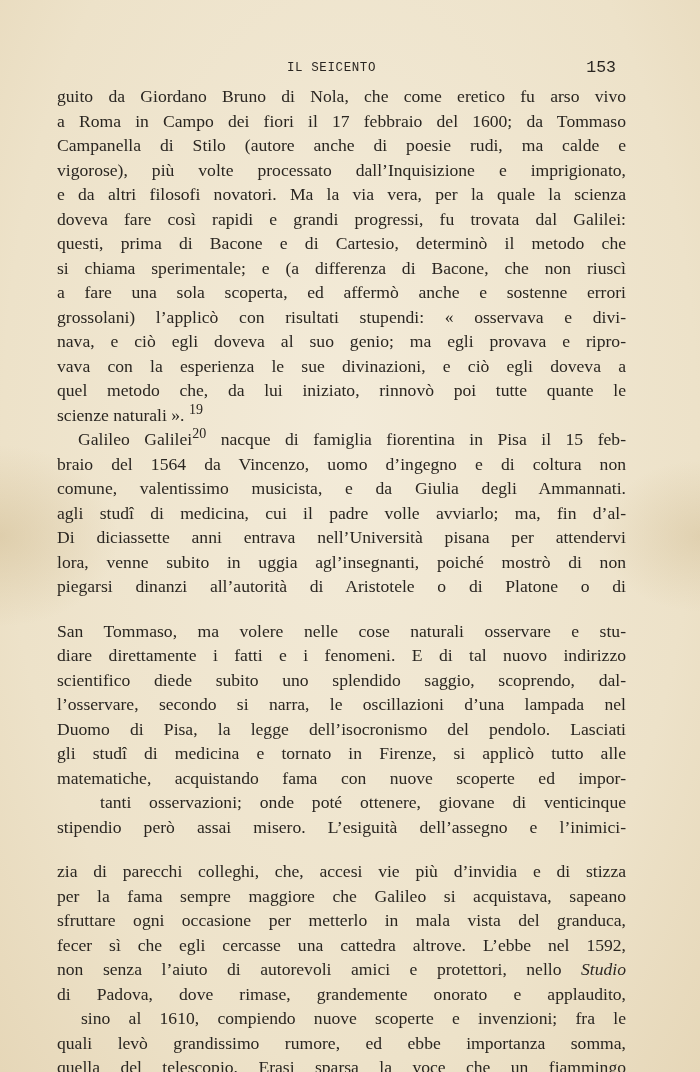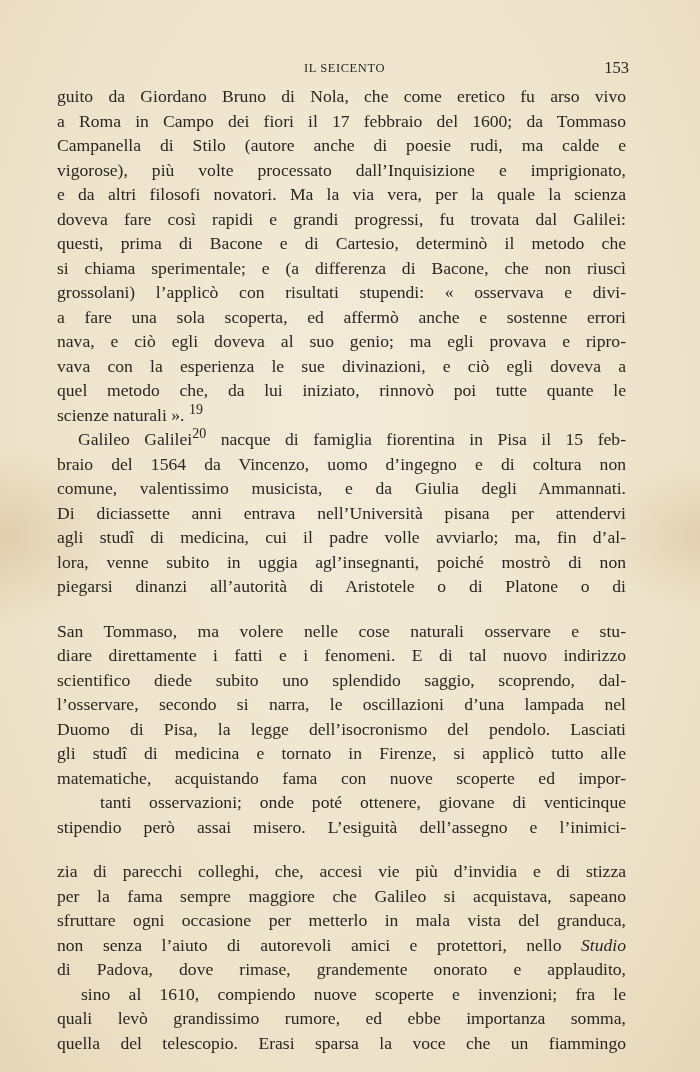--- a/index.html
+++ b/index.html
@@ -8,21 +8,21 @@
     background: #efe5cf;
     background-image:
       radial-gradient(ellipse at 0% 50%, rgba(196,170,120,0.35) 0%, rgba(196,170,120,0) 12%),
       radial-gradient(ellipse at 100% 50%, rgba(196,170,120,0.30) 0%, rgba(196,170,120,0) 10%),
       radial-gradient(ellipse at 50% 40%, #f3ebd9 0%, #ede2c9 70%, #e6d7b8 100%);
     font-family: "Liberation Serif", "DejaVu Serif", serif;
     color: #2a2621;
   }
   .page { position: relative; width: 700px; height: 1072px; }
   .running-head {
-    position: absolute; top: 58px; left: 60px; width: 569px; height: 20px;
+    position: absolute; top: 58px; left: 47px; width: 569px; height: 20px; font-family: Liberation Mono, monospace;
   }
   .running-title {
     position: absolute; left: 0; right: 0; text-align: center;
     font-size: 12.5px; letter-spacing: 0.6px; top: 3px;
   }
   .page-number {
     position: absolute; right: 0; top: 0; font-size: 16.5px;
   }
   .body-text {
     position: absolute; top: 84px; left: 57px; width: 569px;
@@ -52,48 +52,49 @@
 
     <div id="p1">
         <span class="line" style="white-space: nowrap;">guito da Giordano Bruno di Nola, che come eretico fu arso vivo</span>
         <span class="line" style="white-space: nowrap;">a Roma in Campo dei fiori il 17 febbraio del 1600; da Tommaso</span>
         <span class="line" style="white-space: nowrap;">Campanella di Stilo (autore anche di poesie rudi, ma calde e</span>
         <span class="line" style="white-space: nowrap;">vigorose), più volte processato dall’Inquisizione e imprigionato,</span>
         <span class="line" style="white-space: nowrap;">e da altri filosofi novatori. Ma la via vera, per la quale la scienza</span>
         <span class="line" style="white-space: nowrap;">doveva fare così rapidi e grandi progressi, fu trovata dal Galilei:</span>
         <span class="line" style="white-space: nowrap;">questi, prima di Bacone e di Cartesio, determinò il metodo che</span>
         <span class="line" style="white-space: nowrap;">si chiama sperimentale; e (a differenza di Bacone, che non riuscì</span>
+        <span class="line" style="white-space: nowrap;">a fare una sola scoperta, ed affermò anche e sostenne errori</span>
         <span class="line" style="white-space: nowrap;">grossolani) l’applicò con risultati stupendi: « osservava e divi-</span>
-        <span class="line" style="white-space: nowrap;">a fare una sola scoperta, ed affermò anche e sostenne errori</span>
         <span class="line" style="white-space: nowrap;">nava, e ciò egli doveva al suo genio; ma egli provava e ripro-</span>
         <span class="line" style="white-space: nowrap;">vava con la esperienza le sue divinazioni, e ciò egli doveva a</span>
         <span class="line" style="white-space: nowrap;">quel metodo che, da lui iniziato, rinnovò poi tutte quante le</span>
       </div>
     <span class="line last" style="white-space: nowrap;"><span>scienze naturali ».</span> <sup class="fn">19</sup></span>
 
     <span class="line indent" style="white-space: nowrap;"><span>Galileo Galilei</span><sup class="fn">20</sup> <span>nacque di famiglia fiorentina in Pisa il 15 feb-</span></span>
     <div id="p2">
         <span class="line" style="white-space: nowrap;">braio del 1564 da Vincenzo, uomo d’ingegno e di coltura non</span>
         <span class="line" style="white-space: nowrap;">comune, valentissimo musicista, e da Giulia degli Ammannati.</span>
+        <span class="line" style="white-space: nowrap;">agli studî di medicina, cui il padre volle avviarlo; ma, fin d’al-</span>
         <span class="line" style="white-space: nowrap;">Di diciassette anni entrava nell’Università pisana per attendervi</span>
-        <span class="line" style="white-space: nowrap;">agli studî di medicina, cui il padre volle avviarlo; ma, fin d’al-</span>
         <span class="line" style="white-space: nowrap;">lora, venne subito in uggia agl’insegnanti, poiché mostrò di non</span>
         <span class="line" style="white-space: nowrap;">piegarsi dinanzi all’autorità di Aristotele o di Platone o di</span>
         <span class="line" style="white-space: nowrap; margin-top: 20px;">San Tommaso, ma volere nelle cose naturali osservare e stu-</span>
         <span class="line" style="white-space: nowrap;">diare direttamente i fatti e i fenomeni. E di tal nuovo indirizzo</span>
         <span class="line" style="white-space: nowrap;">scientifico diede subito uno splendido saggio, scoprendo, dal-</span>
         <span class="line" style="white-space: nowrap;">l’osservare, secondo si narra, le oscillazioni d’una lampada nel</span>
         <span class="line" style="white-space: nowrap;">Duomo di Pisa, la legge dell’isocronismo del pendolo. Lasciati</span>
         <span class="line" style="white-space: nowrap;">gli studî di medicina e tornato in Firenze, si applicò tutto alle</span>
         <span class="line" style="white-space: nowrap;">matematiche, acquistando fama con nuove scoperte ed impor-</span>
         <span class="line" style="white-space: nowrap; margin-left: 43px;">tanti osservazioni; onde poté ottenere, giovane di venticinque</span>
         <span class="line" style="white-space: nowrap;">stipendio però assai misero. L’esiguità dell’assegno e l’inimici-</span>
         <span class="line" style="white-space: nowrap; margin-top: 20px;">zia di parecchi colleghi, che, accesi vie più d’invidia e di stizza</span>
         <span class="line" style="white-space: nowrap;">per la fama sempre maggiore che Galileo si acquistava, sapeano</span>
         <span class="line" style="white-space: nowrap;">sfruttare ogni occasione per metterlo in mala vista del granduca,</span>
+        <span class="line" style="white-space: nowrap;">fecer sì che egli cercasse una cattedra altrove. L’ebbe nel 1592,</span>
       </div>
     <span class="line" style="white-space: nowrap;"><span>non senza l’aiuto di autorevoli amici e protettori, nello</span> <em>Studio</em></span>
     <div id="p2end">
         <span class="line" style="white-space: nowrap;">di Padova, dove rimase, grandemente onorato e applaudito,</span>
         <span class="line" style="white-space: nowrap; margin-left: 24px;">sino al 1610, compiendo nuove scoperte e invenzioni; fra le</span>
         <span class="line" style="white-space: nowrap;">quali levò grandissimo rumore, ed ebbe importanza somma,</span>
         <span class="line" style="white-space: nowrap;">quella del telescopio. Erasi sparsa la voce che un fiammingo</span>
       </div>
   </div>
 </div>

